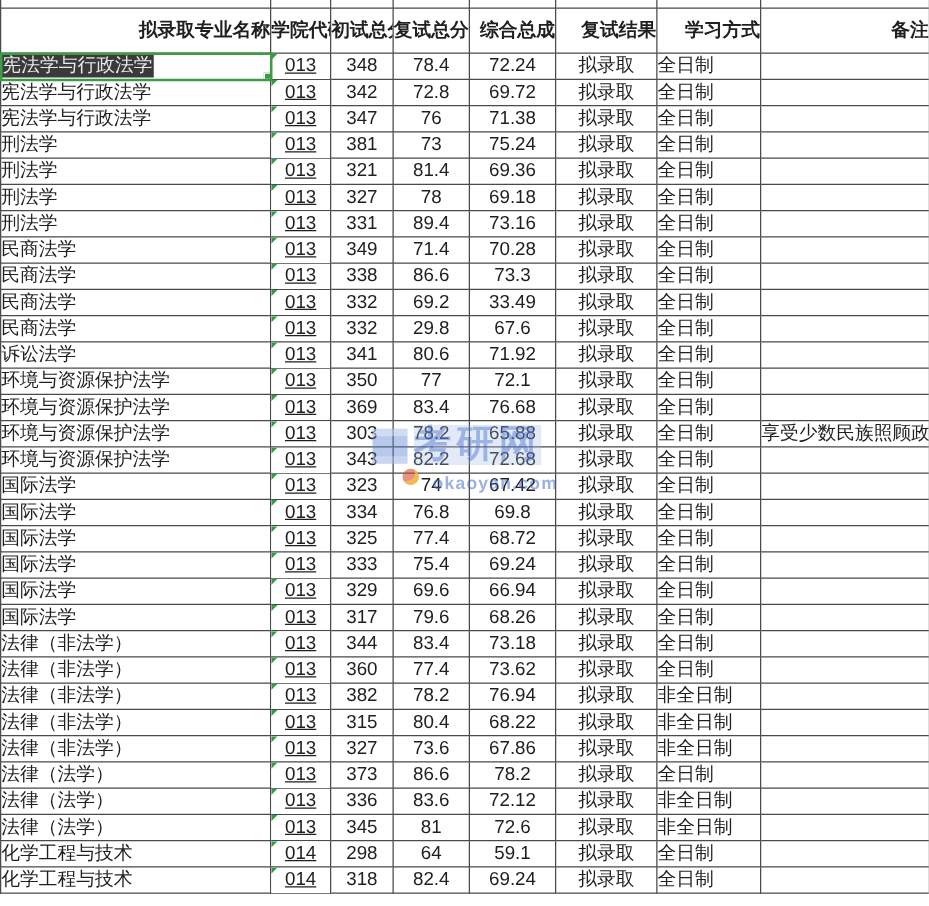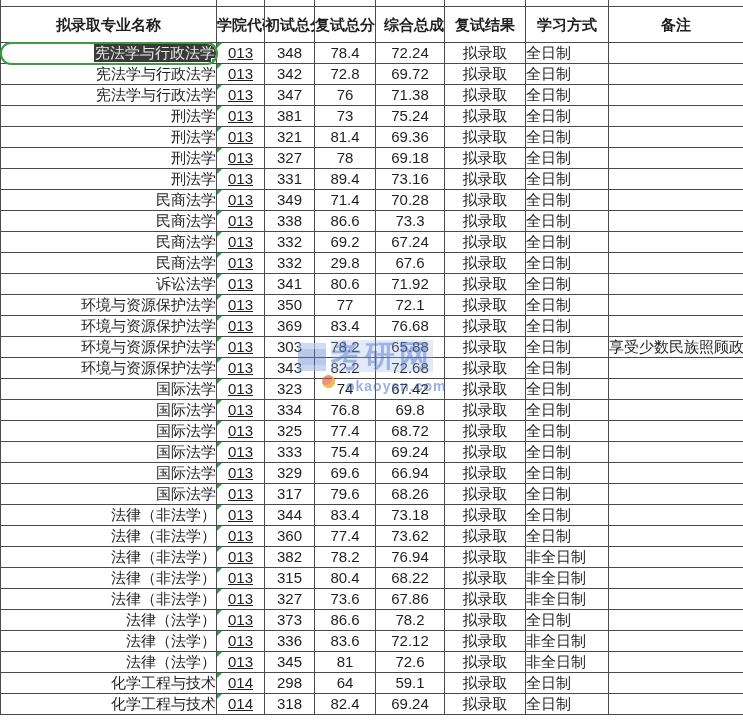--- a/index.html
+++ b/index.html
@@ -36,29 +36,29 @@
   col.c5 { width: 81px; }
   col.c6 { width: 83px; }
   col.c7 { width: 135px; }
 
   
   tr.stub td { height: 6px; border-top: none; background: #fff; }
 
   thead th {
     height: 35px;
     font-weight: bold;
-    text-align: center;
+    text-align: right;
     vertical-align: middle;
     line-height: 16px;
     white-space: normal;
   }
   thead th.hc4 { padding: 0 8px; }
 
   tbody td { height: 20px; line-height: 20px; }
-  td.major  { text-align: right; padding-left: 3px; border-radius: 10px; }
+  td.major  { text-align: left; padding-left: 3px; }
   td.num    { text-align: center; }
   td.result { text-align: center; padding-left: 5px; }
   td.mode   { text-align: left; padding-left: 5px; margin-left: 15px; }
   td.remark { text-align: left; padding-left: 2px; font-size: 13px; color: #2a2a2a; }
 
   
   td.flag { position: relative; text-decoration: underline; }
   td.flag::before {
     content: "";
     position: absolute; left: 0; top: 0;
@@ -251,21 +251,21 @@
           <td class="num">73.3</td>
           <td class="result">拟录取</td>
           <td class="mode">全日制</td>
           <td class="remark"></td>
         </tr>
         <tr>
           <td class="major">民商法学</td>
           <td class="num code flag">013</td>
           <td class="num">332</td>
           <td class="num">69.2</td>
-          <td class="num">67.24</td>
+          <td class="num">33.49</td>
           <td class="result">拟录取</td>
           <td class="mode">全日制</td>
           <td class="remark"></td>
         </tr>
         <tr>
           <td class="major">民商法学</td>
           <td class="num code flag">013</td>
           <td class="num">332</td>
           <td class="num">29.8</td>
           <td class="num">67.6</td>

